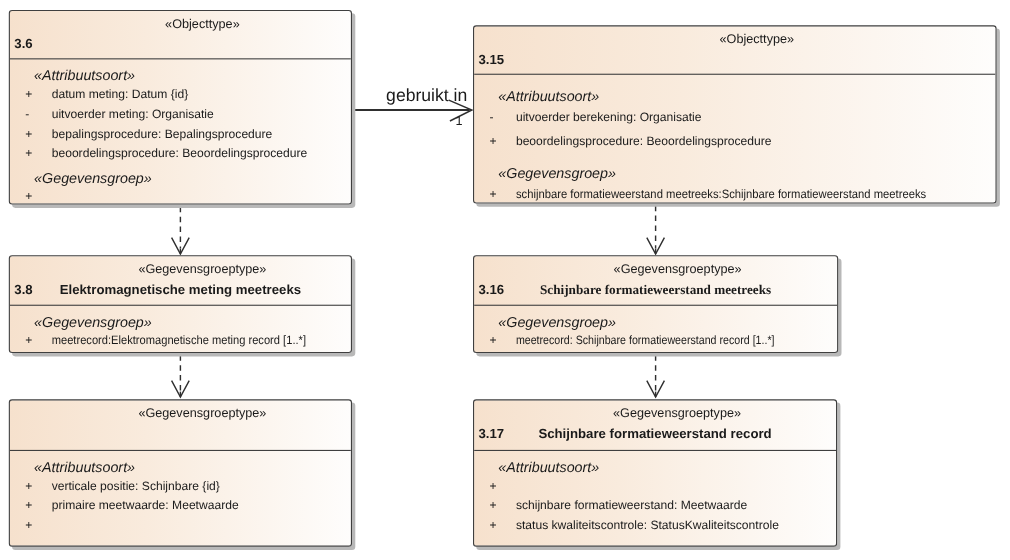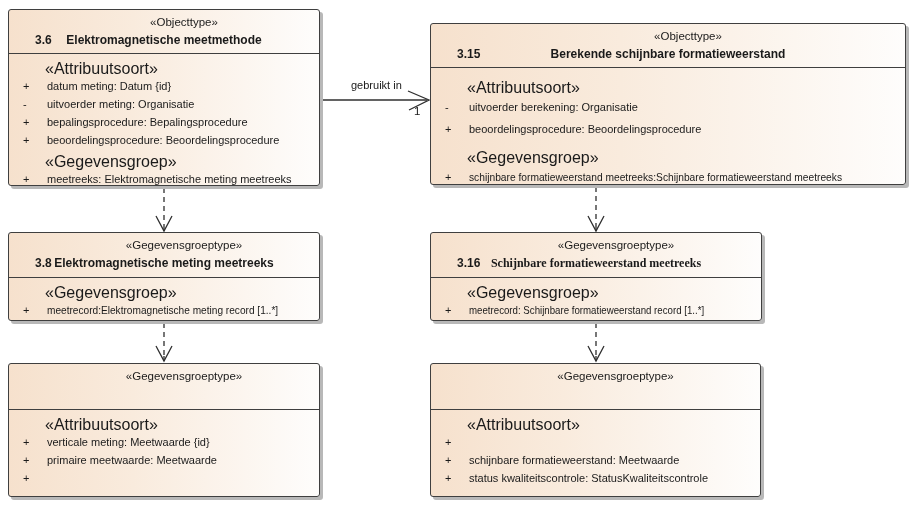--- a/index.html
+++ b/index.html
@@ -31,28 +31,29 @@
   }
   .title-line{
     position:relative;
     text-align:center;
     font-weight:bold;
     font-size:12px;
     line-height:16px;
     margin-top:3px;
     white-space:nowrap;
   }
-  .box-number{position:absolute;left:26px;}
+  .box-number{position:absolute;left:4px;}
   .body-comp{padding-top:2px;}
   .sec-header{
-    padding-left:36px;
-    font-size:16px;
+    padding-left:22px;
+    font-size:13px;
     height:17px;line-height:17px;
     margin-top:4px;
     white-space:nowrap;
+    font-style:italic;
   }
   .attr-row{
     position:relative;
     padding-left:38px;
     font-size:11px;
     height:18px;line-height:18px;
     white-space:nowrap;
   }
   .vis-sign{position:absolute;left:14px;width:20px;}
   .attr-text{display:inline-block;transform-origin:left center;}
@@ -60,21 +61,21 @@
   #box-3-15 .sec-header{margin-top:9px;}
   #box-3-15 .attr-row{height:22px;line-height:22px;}
 
   .overlay{position:absolute;left:0;top:0;pointer-events:none;}
   .overlay line,.overlay polyline{stroke:#2f2f2f;fill:none;}
   .assoc-line{stroke-width:1.6;}
   .dep-line{stroke-width:1.3;stroke-dasharray:5,4;}
   .arrow-head{stroke-width:1.3;}
   .conn-label{
     position:absolute;left:351px;top:79px;
-    font-size:11px;white-space:nowrap;
+    font-size:16px;white-space:nowrap;
   }
   .conn-mult{
     position:absolute;left:414px;top:105px;
     font-size:11.5px;
   }
 </style>
 </head>
 <body>
 
 <div id="diagram">
@@ -105,36 +106,36 @@
       <line class="dep-line" x1="596" y1="356" x2="596" y2="361"></line>
     </g>
   </svg>
 
   <div class="conn-label">gebruikt in</div>
   <div class="conn-mult">1</div>
 
 <div class="uml-box" id="box-3-6" style="left: 8px; top: 9px; width: 312px; height: 177px;">
       <div class="title-comp" style="height: 44px;">
         <div class="stereotype">«Objecttype»</div>
-        <div class="title-line"><div class="box-number" style="position: absolute;">3.6</div><div style="display: inline;">Elektromagnetische meetmethode</div></div>
+        <div class="title-line"><div class="box-number" style="position: absolute;">3.6</div></div>
       </div>
       <div class="body-comp">
         <div class="sec-header">«Attribuutsoort»</div>
         <div class="attr-row"><div class="vis-sign" style="position: absolute;">+</div><div class="attr-text">datum meting: Datum {id}</div></div>
         <div class="attr-row"><div class="vis-sign" style="position: absolute;">-</div><div class="attr-text">uitvoerder meting: Organisatie</div></div>
         <div class="attr-row"><div class="vis-sign" style="position: absolute;">+</div><div class="attr-text">bepalingsprocedure: Bepalingsprocedure</div></div>
         <div class="attr-row"><div class="vis-sign" style="position: absolute;">+</div><div class="attr-text">beoordelingsprocedure: Beoordelingsprocedure</div></div>
         <div class="sec-header">«Gegevensgroep»</div>
-        <div class="attr-row"><div class="vis-sign" style="position: absolute;">+</div><div class="attr-text">meetreeks: Elektromagnetische meting meetreeks</div></div>
+        <div class="attr-row"><div class="vis-sign" style="position: absolute;">+</div></div>
       </div>
     </div>
     <div class="uml-box" id="box-3-15" style="left: 430px; top: 23px; width: 476px; height: 162px;">
       <div class="title-comp" style="height: 44px;">
         <div class="stereotype">«Objecttype»</div>
-        <div class="title-line"><div class="box-number" style="position: absolute;">3.15</div><div style="display: inline;">Berekende schijnbare formatieweerstand</div></div>
+        <div class="title-line"><div class="box-number" style="position: absolute;">3.15</div></div>
       </div>
       <div class="body-comp">
         <div class="sec-header">«Attribuutsoort»</div>
         <div class="attr-row"><div class="vis-sign" style="position: absolute;">-</div><div class="attr-text">uitvoerder berekening: Organisatie</div></div>
         <div class="attr-row"><div class="vis-sign" style="position: absolute;">+</div><div class="attr-text">beoordelingsprocedure: Beoordelingsprocedure</div></div>
         <div class="sec-header">«Gegevensgroep»</div>
         <div class="attr-row"><div class="vis-sign" style="position: absolute;">+</div><div class="attr-text" style="transform: scaleX(0.93);">schijnbare formatieweerstand meetreeks:Schijnbare formatieweerstand meetreeks</div></div>
       </div>
     </div>
     <div class="uml-box" id="box-3-8" style="left: 8px; top: 232px; width: 312px; height: 89px;">
@@ -156,28 +157,29 @@
         <div class="sec-header">«Gegevensgroep»</div>
         <div class="attr-row"><div class="vis-sign" style="position: absolute;">+</div><div class="attr-text" style="transform: scaleX(0.88);">meetrecord: Schijnbare formatieweerstand record [1..*]</div></div>
       </div>
     </div>
     <div class="uml-box" id="box-3-9" style="left: 8px; top: 363px; width: 312px; height: 134px;">
       <div class="title-comp" style="height: 46px;">
         <div class="stereotype">«Gegevensgroeptype»</div>
       </div>
       <div class="body-comp">
         <div class="sec-header">«Attribuutsoort»</div>
-        <div class="attr-row"><div class="vis-sign" style="position: absolute;">+</div><div class="attr-text">verticale meting: Meetwaarde {id}</div></div>
+        <div class="attr-row"><div class="vis-sign" style="position: absolute;">+</div><div class="attr-text">verticale positie: Schijnbare {id}</div></div>
         <div class="attr-row"><div class="vis-sign" style="position: absolute;">+</div><div class="attr-text">primaire meetwaarde: Meetwaarde</div></div>
         <div class="attr-row"><div class="vis-sign" style="position: absolute;">+</div></div>
       </div>
     </div>
     <div class="uml-box" id="box-3-17" style="left: 430px; top: 363px; width: 331px; height: 134px;">
       <div class="title-comp" style="height: 46px;">
         <div class="stereotype">«Gegevensgroeptype»</div>
+        <div class="title-line"><div class="box-number" style="position: absolute;">3.17</div><div style="display: inline;">Schijnbare formatieweerstand record</div></div>
       </div>
       <div class="body-comp">
         <div class="sec-header">«Attribuutsoort»</div>
         <div class="attr-row"><div class="vis-sign" style="position: absolute;">+</div></div>
         <div class="attr-row"><div class="vis-sign" style="position: absolute;">+</div><div class="attr-text">schijnbare formatieweerstand: Meetwaarde</div></div>
         <div class="attr-row"><div class="vis-sign" style="position: absolute;">+</div><div class="attr-text">status kwaliteitscontrole: StatusKwaliteitscontrole</div></div>
       </div>
     </div>
   </div>
 

